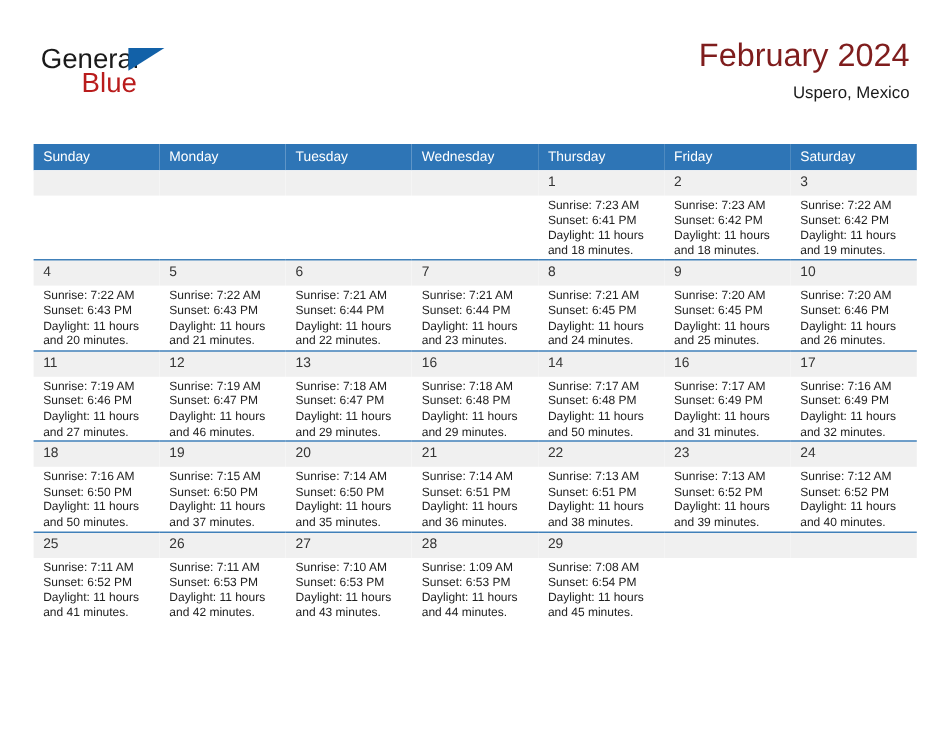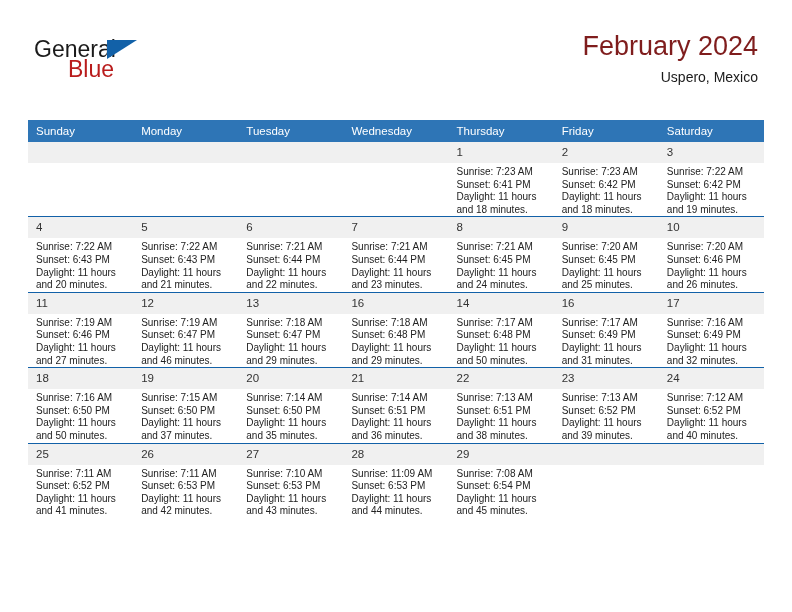--- a/index.html
+++ b/index.html
@@ -512,21 +512,21 @@
                   <div>Sunset: 6:53 PM</div>
                   <div>Daylight: 11 hours</div>
                   <div>and 43 minutes.</div>
                 </div>
               </div>
             </td>
             <td>
               <div class="cell-inner">
                 <span class="daynum">28</span>
                 <div class="details">
-                  <div>Sunrise: 11:09 AM</div>
+                  <div>Sunrise: 1:09 AM</div>
                   <div>Sunset: 6:53 PM</div>
                   <div>Daylight: 11 hours</div>
                   <div>and 44 minutes.</div>
                 </div>
               </div>
             </td>
             <td>
               <div class="cell-inner">
                 <span class="daynum">29</span>
                 <div class="details">

